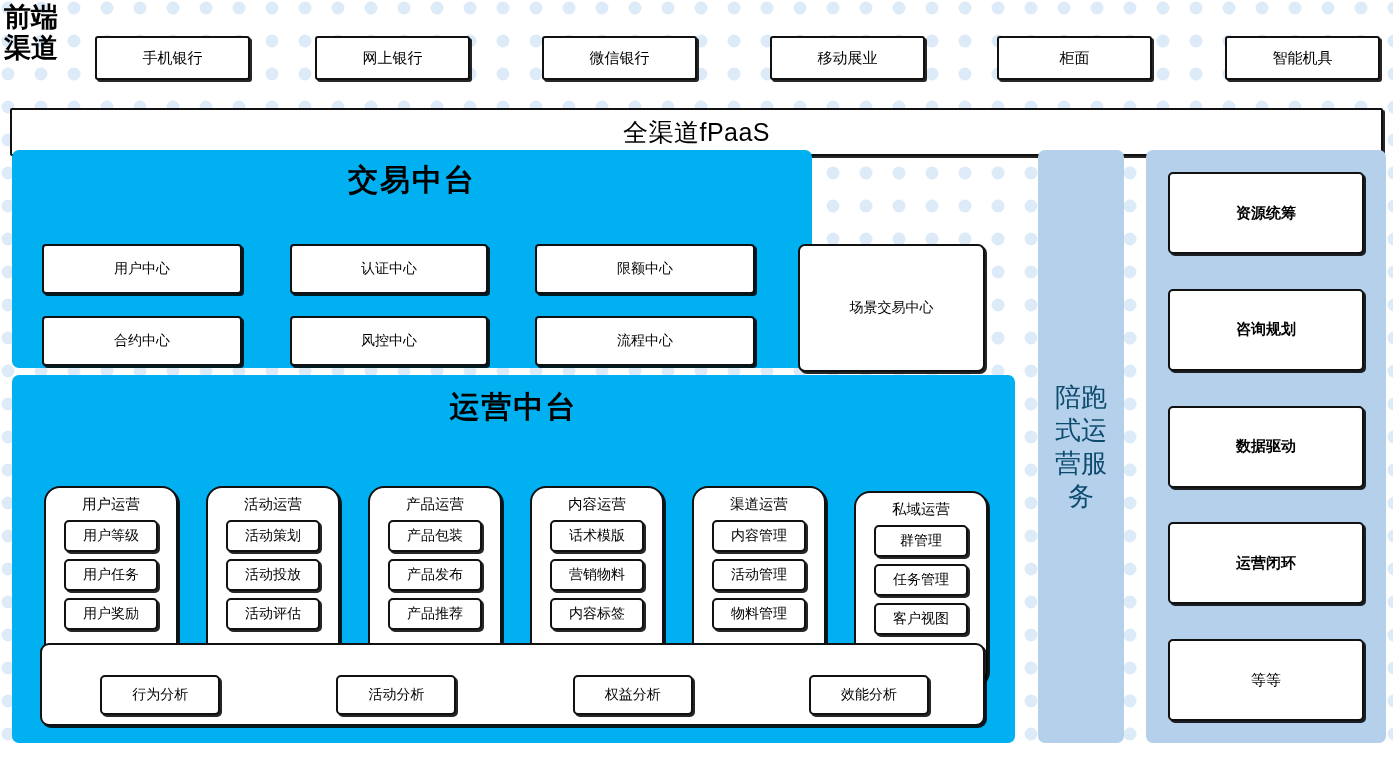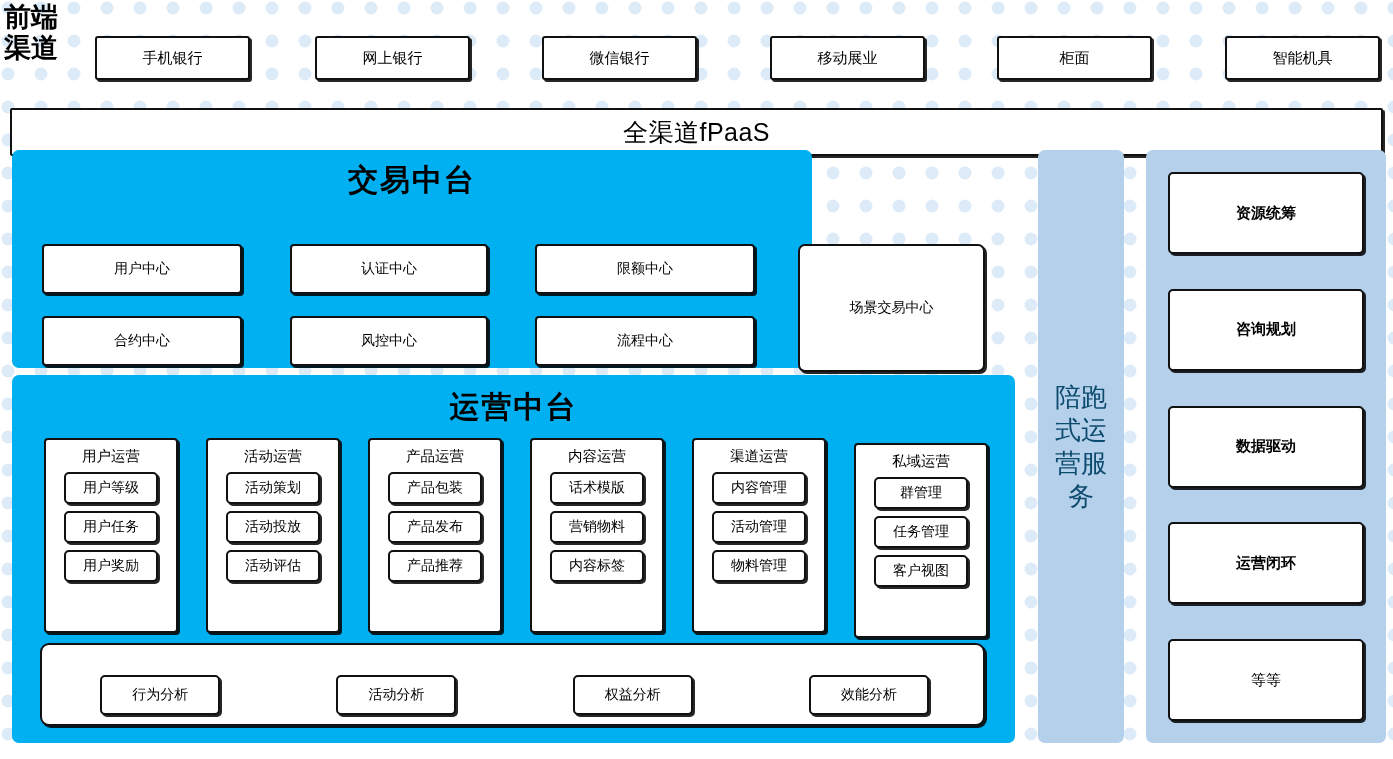--- a/index.html
+++ b/index.html
@@ -114,26 +114,27 @@
     height: 128px;
     border-radius: 7px;
     font-size: 14px;
   }
 
   
   .ops-card {
     position: absolute;
     background: #ffffff;
     border: 2px solid #111111;
-    border-radius: 4px;
+    border-radius: 16px;
     box-sizing: border-box;
     box-shadow: 2px 2px 0 rgba(0,0,0,0.85);
     width: 134px;
     height: 195px;
     padding-top: 6px;
+    margin-top: 48px;
   }
   .ops-card-title {
     text-align: center;
     font-size: 14.5px;
     color: #000;
     line-height: 20px;
     margin-bottom: 6px;
   }
   .ops-sub {
     margin: 0 auto 7px auto;

